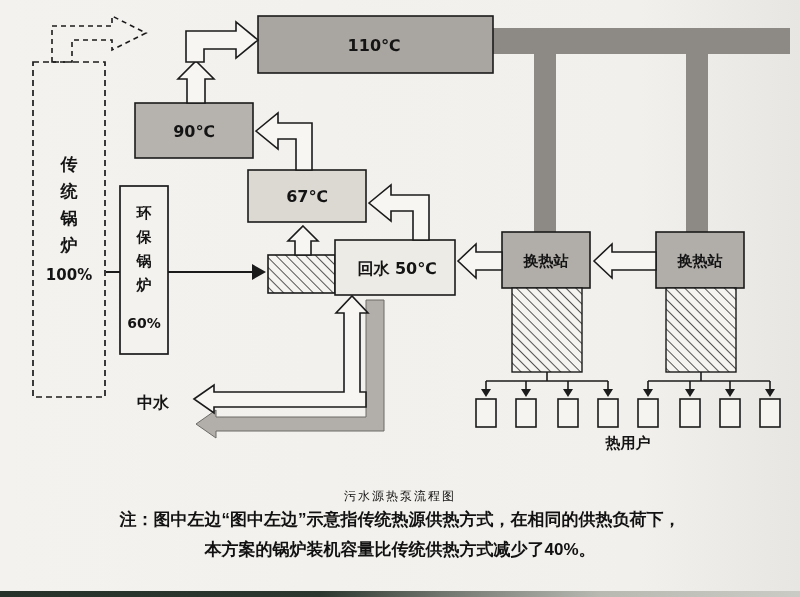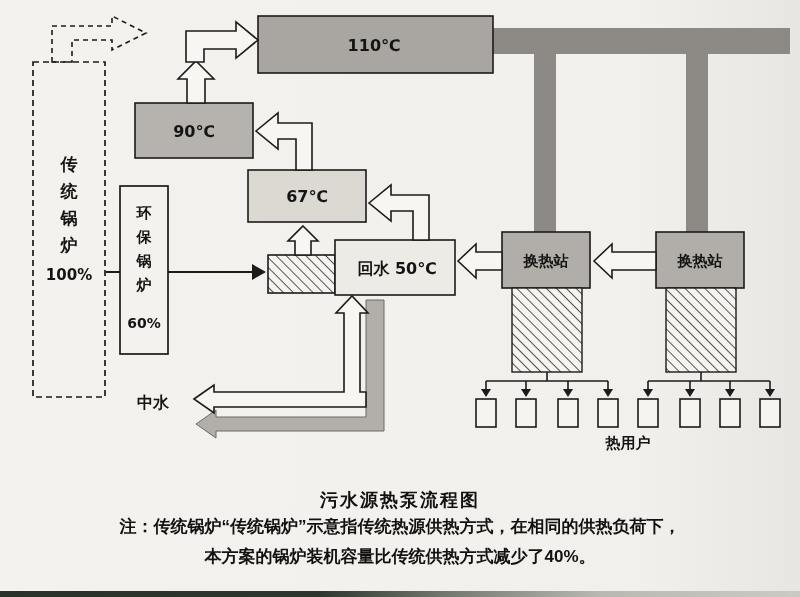--- a/index.html
+++ b/index.html
@@ -3,21 +3,21 @@
 <meta charset="utf-8">
 <style>
   html,body{margin:0;padding:0;}
   body{
     width:800px;height:597px;overflow:hidden;position:relative;
     background:linear-gradient(90deg,#f4f2ee 0%,#f2f0ec 80%,#e8e6e2 100%);
     font-family:"Liberation Sans","DejaVu Sans",sans-serif;color:#111;
   }
   svg{display:block;}
   .lbl{font-family:"DejaVu Sans","Liberation Sans",sans-serif;fill:#141414;}
-  .caption-title{margin-top:20px;text-align:center;font-size:18px;font-weight:bold;letter-spacing:2px;}
+  .caption-title{margin-top:20px;text-align:center;font-size:12px;font-weight:normal;letter-spacing:2px;}
   .caption-note{text-align:center;font-size:17px;line-height:30px;font-weight:600;}
   .scan-edge{
     position:absolute;left:0;bottom:0;width:100%;height:6px;
     background:linear-gradient(90deg,#27322b 0%,#2c372f 40%,#6f746c 55%,#b8bab2 75%,#c9cbc4 100%);
   }
 </style>
 </head>
 <body>
 
 <svg width="800" height="468" viewBox="0 0 800 468">
@@ -121,16 +121,16 @@
     <rect x="680" y="399" width="20" height="28" fill="#f6f4f0"></rect>
     <rect x="720" y="399" width="20" height="28" fill="#f6f4f0"></rect>
     <rect x="760" y="399" width="20" height="28" fill="#f6f4f0"></rect>
   </g>
 
   <text x="153" y="408" class="lbl" font-size="16" font-weight="bold" text-anchor="middle">中水</text>
   <text x="628" y="448" class="lbl" font-size="15" font-weight="600" text-anchor="middle">热用户</text>
 </svg>
 
 <div class="caption-title">污水源热泵流程图</div>
-<div class="caption-note">注：传统锅炉“传统锅炉”示意指传统热源供热方式，在相同的供热负荷下，</div>
+<div class="caption-note">注：图中左边“图中左边”示意指传统热源供热方式，在相同的供热负荷下，</div>
 <div class="caption-note">本方案的锅炉装机容量比传统供热方式减少了40%。</div>
 
 <div class="scan-edge"></div>
 
 </body></html>

